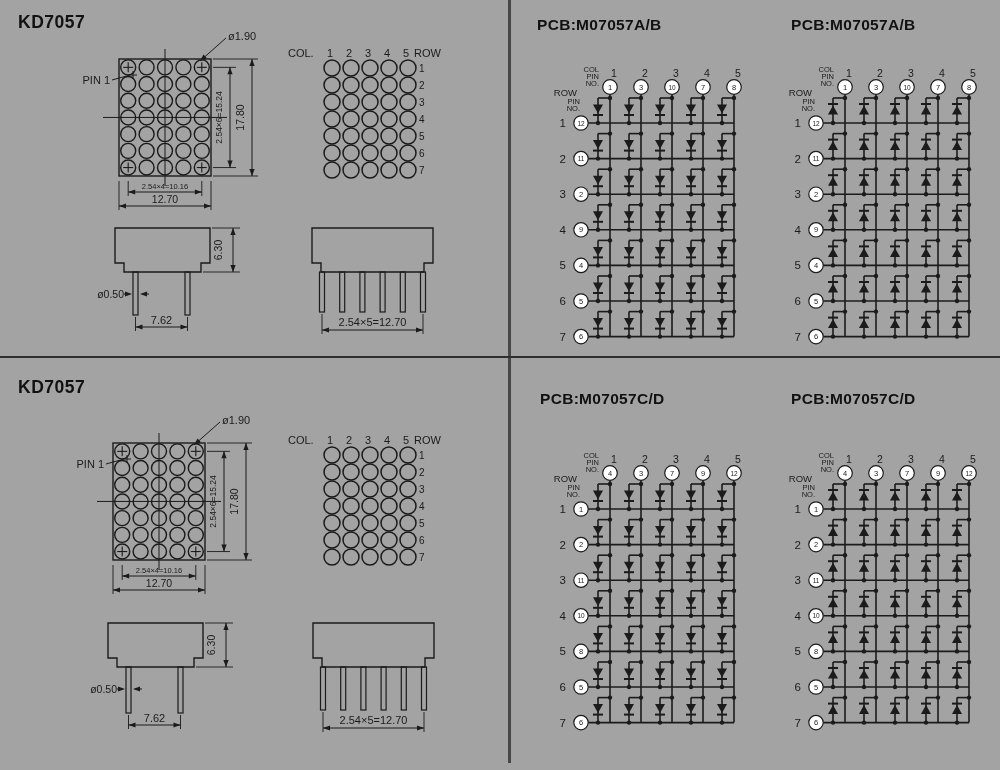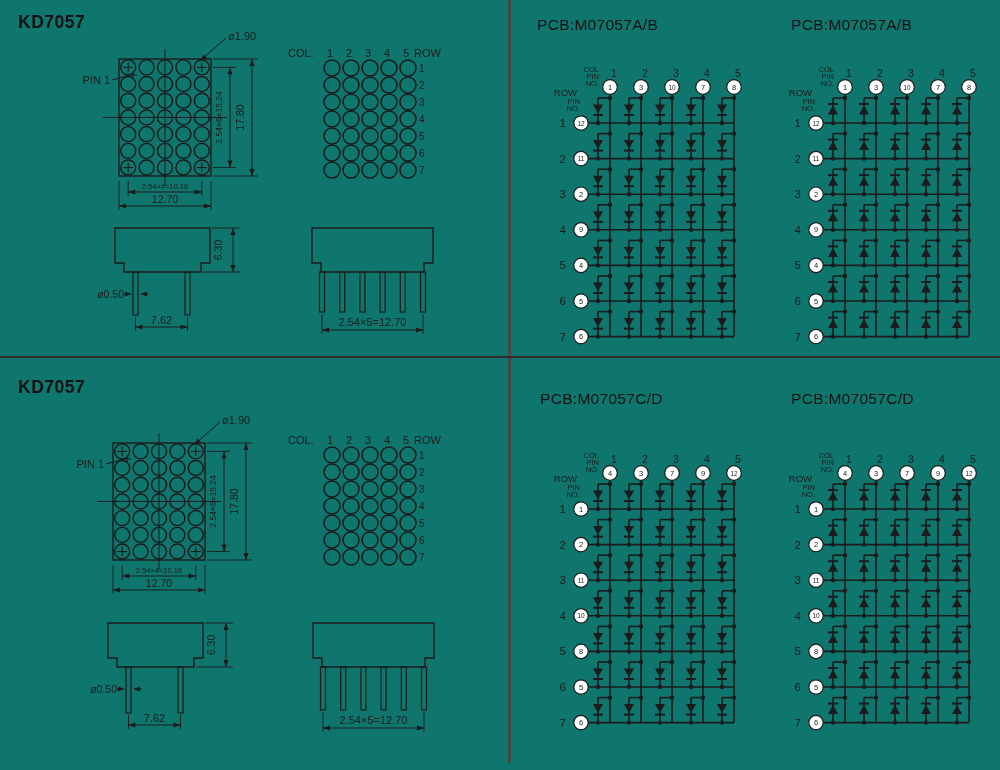--- a/index.html
+++ b/index.html
@@ -1,21 +1,21 @@
 <!DOCTYPE html>
 <html><head>
 <meta charset="utf-8">
 <style>
   html,body{margin:0;padding:0;background:#e8e8e8;}
   #page{
-    position:relative;width:1000px;height:770px;background:#0f766e;
+    position:relative;width:1000px;height:770px;background:#a3a3a3;
     font-family:"Liberation Sans",sans-serif;color:#1b1b1b;overflow:hidden;
   }
   .kd-title{position:absolute;font-size:17.5px;font-weight:bold;letter-spacing:.5px;color:#111;}
-  .pcb-title{position:absolute;font-size:15.5px;font-weight:400;letter-spacing:.3px;color:#111;text-align:right;}
+  .pcb-title{position:absolute;font-size:15.5px;font-weight:700;letter-spacing:.3px;color:#111;text-align:right;}
   .vdiv{position:absolute;left:508px;top:0;width:2.5px;height:763px;background:#474747;}
   .hdiv{position:absolute;left:0;top:356px;width:1000px;height:2px;background:#2e2e2e;}
   svg{position:absolute;font-family:"Liberation Sans",sans-serif;}
   svg text{fill:#1b1b1b;}
 </style>
 </head>
 <body>
 
 <div id="page">
   <div class="vdiv"></div>

